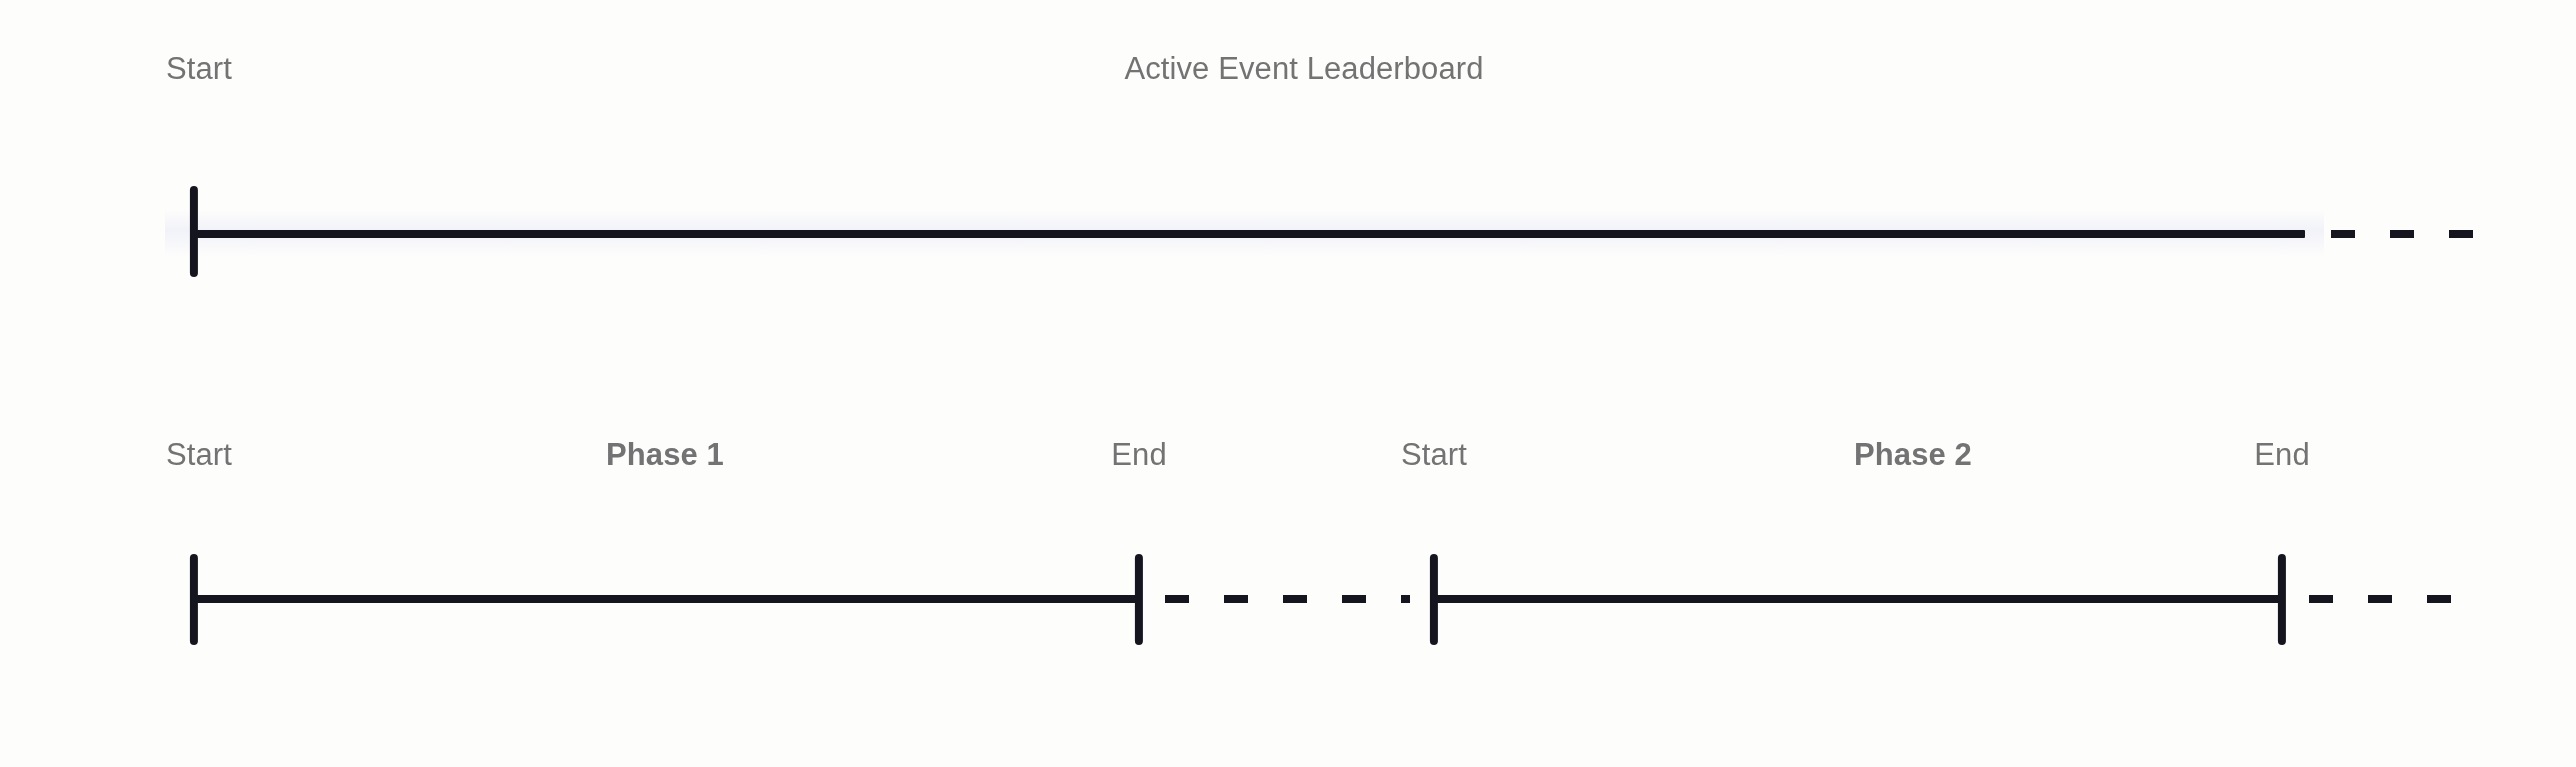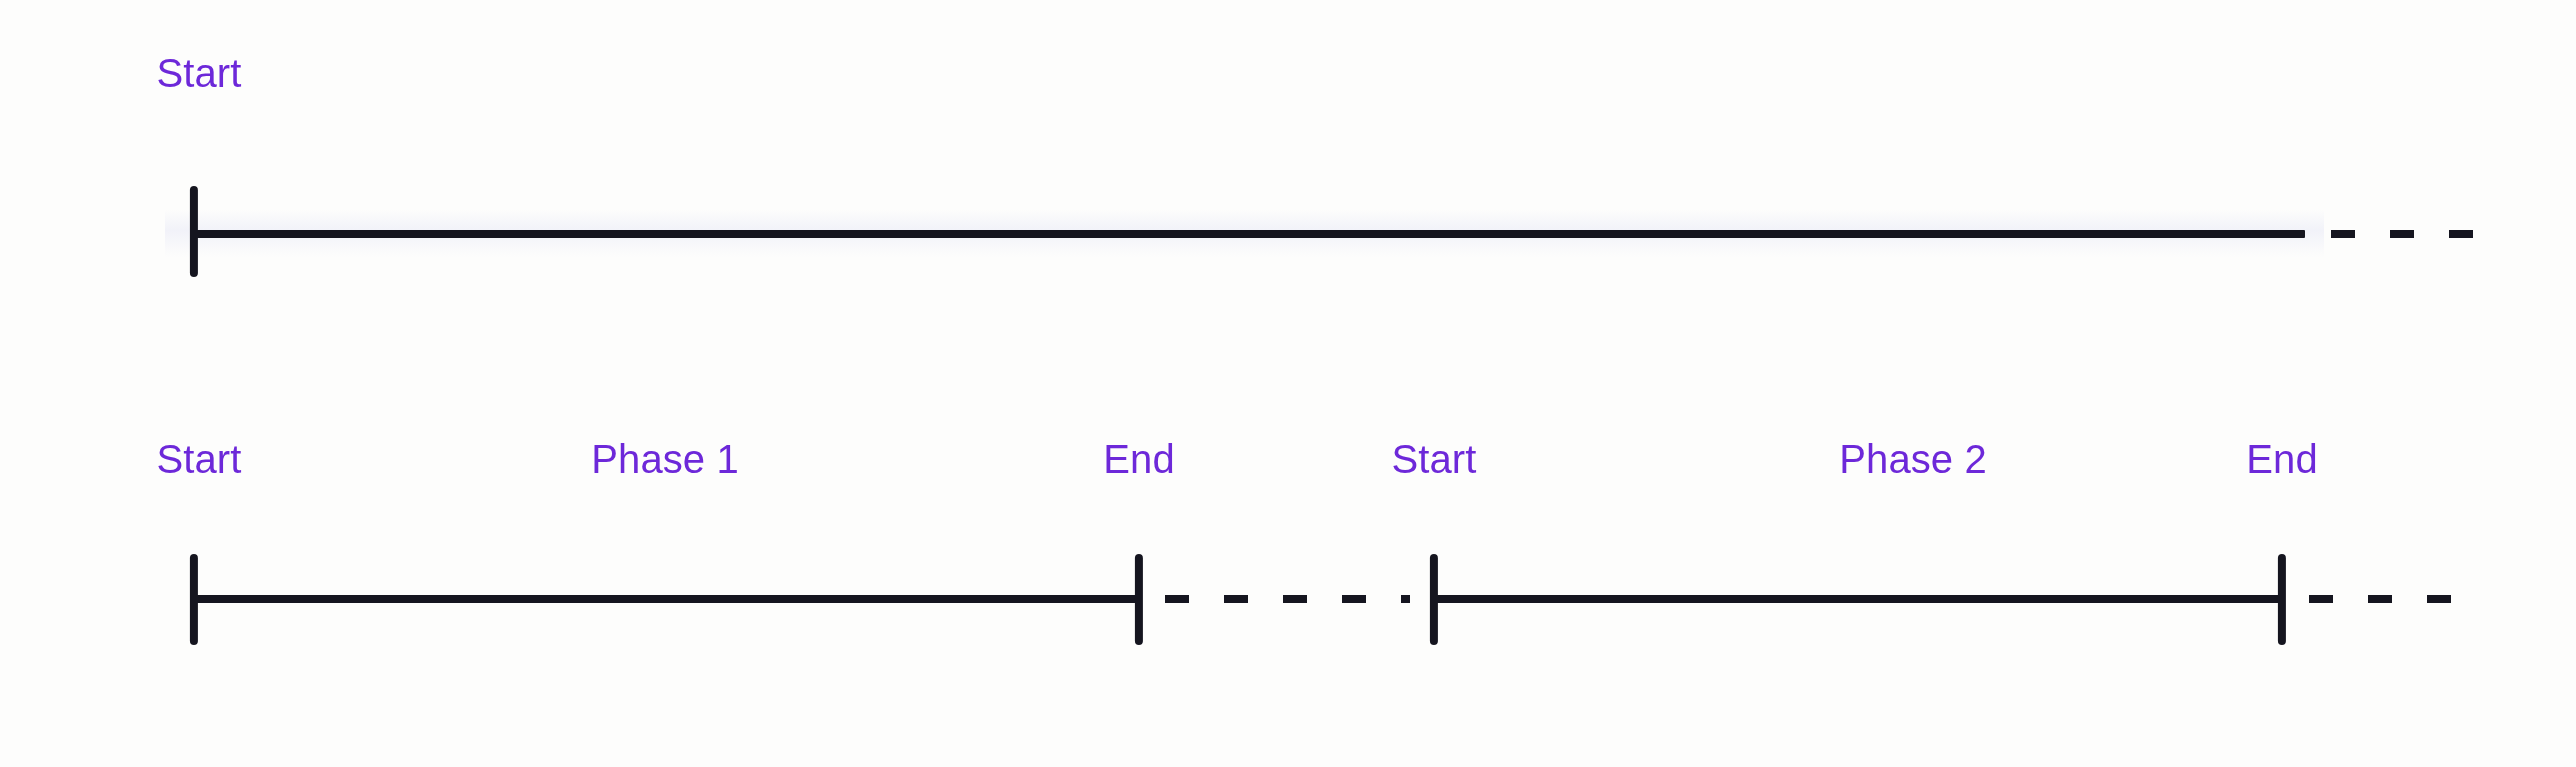--- a/index.html
+++ b/index.html
@@ -29,26 +29,26 @@
     width: 2576px;
   }
   #timeline-active  { top: 0px;   height: 384px; }
   #timeline-phases  { top: 384px; height: 383px; }
 
   
   .tl-label {
     position: absolute;
     transform: translateX(-50%);
     white-space: nowrap;
-    color: #6d28d9;
-    font-size: 40px;
+    color: #737373;
+    font-size: 31px;
     line-height: 1;
     letter-spacing: 0.1px;
   }
-  .tl-label.bold { font-weight: 400; }
+  .tl-label.bold { font-weight: 700; }
 
   
   .tl-line {
     position: absolute;
     height: 8.2px;
     background: #15151f;
     border-radius: 0.9px;
   }
 
   
@@ -83,20 +83,21 @@
 </style>
 </head>
 <body>
 
 <div class="canvas">
 
   <div class="timeline" id="timeline-active">
 
     <div class="tl-label" style="left:199px; top:53px;">Start</div>
 
+    <div class="tl-label" style="left:1304px; top:53px;">Active Event Leaderboard</div>
 
     <div class="tl-glow" style="left:165px; top:209px; width:2159px;"></div>
 
     <div class="tl-line" style="left:194px; top:230px; width:2111px;"></div>
 
     <div class="tl-dashes" style="left:2331px; top:230px; width:154px;"></div>
 
     <div class="tl-tick" style="left:194px; top:186px; height:91px;"></div>
   </div>
 

